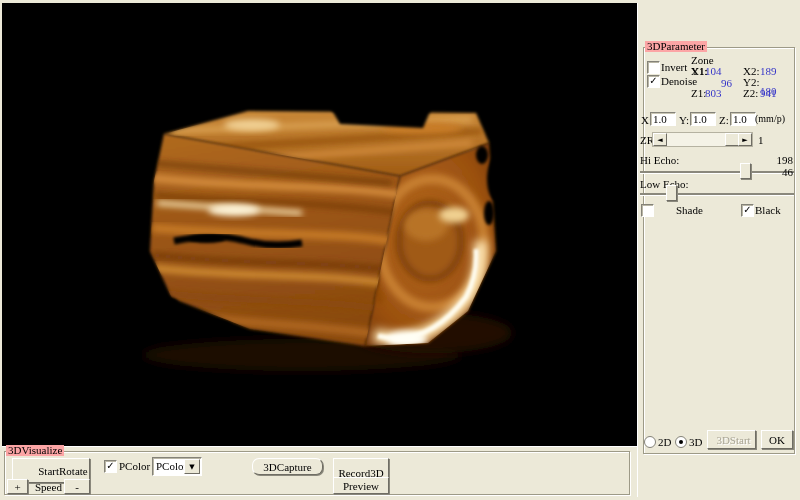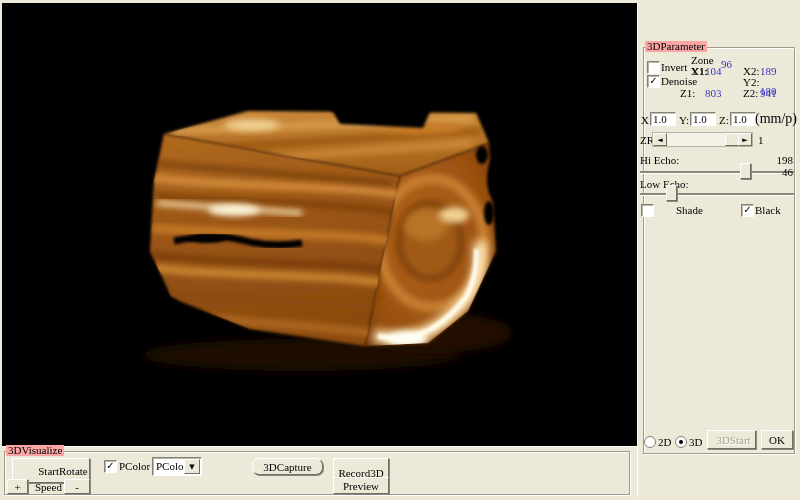--- a/index.html
+++ b/index.html
@@ -181,35 +181,35 @@
         <span class="check">✓</span>
       </span>
     <div class="lbl" style="left:23px;top:72px;">Denoise</div>
 
     <div class="lbl" style="left:53px;top:51px;">Zone</div>
     <div class="lbl" style="left:53px;top:62px;">X1:</div>
     <div class="lbl blue" style="left:67px;top:62px;">104</div>
     <div class="lbl" style="left:105px;top:62px;">X2:</div>
     <div class="lbl blue" style="left:122px;top:62px;">189</div>
     <div class="lbl" style="left:53px;top:62px;">Y1:</div>
-    <div class="lbl blue" style="left:67px;top:55px;padding-left:16px;">96</div>
+    <div class="lbl blue" style="left:67px;top:74px;padding-left:16px;">96</div>
     <div class="lbl" style="left:105px;top:73px;">Y2:</div>
     <div class="lbl blue" style="left:122px;top:73px;margin-top:9px;">180</div>
-    <div class="lbl" style="left:42px;top:84px;">Z1:</div>
+    <div class="lbl" style="left:53px;top:84px;">Z1:</div>
     <div class="lbl blue" style="left:67px;top:84px;">803</div>
     <div class="lbl" style="left:105px;top:84px;">Z2:</div>
     <div class="lbl blue" style="left:122px;top:84px;">941</div>
 
     <div class="lbl" style="left:3px;top:111px;">X:</div>
     <input class="field" style="left: 12px; top: 109px; width: 20px; height: 12px;" value="1.0">
     <div class="lbl" style="left:41px;top:111px;">Y:</div>
     <input class="field" style="left: 52px; top: 109px; width: 20px; height: 12px;" value="1.0">
     <div class="lbl" style="left:81px;top:111px;">Z:</div>
     <input class="field" style="left: 92px; top: 109px; width: 20px; height: 12px;" value="1.0">
-    <div class="lbl" style="left:117px;top:110px;font-size:14px;">(mm/p)</div>
+    <div class="lbl" style="left:117px;top:110px;font-size:10px;">(mm/p)</div>
 
     <div class="lbl" style="left:2px;top:131px;">ZRate</div>
     <div class="scrollbar" style="left:14px;top:129px;width:99px;">
       <span class="sb-btn" style="left:0;">◄</span>
       <span class="sb-thumb" style="left: 73%;"></span>
       <span class="sb-btn" style="right:0;">►</span>
     </div>
     <div class="lbl" style="left:120px;top:131px;">1</div>
 
     <div class="lbl" style="left:2px;top:151px;">Hi Echo:</div>

